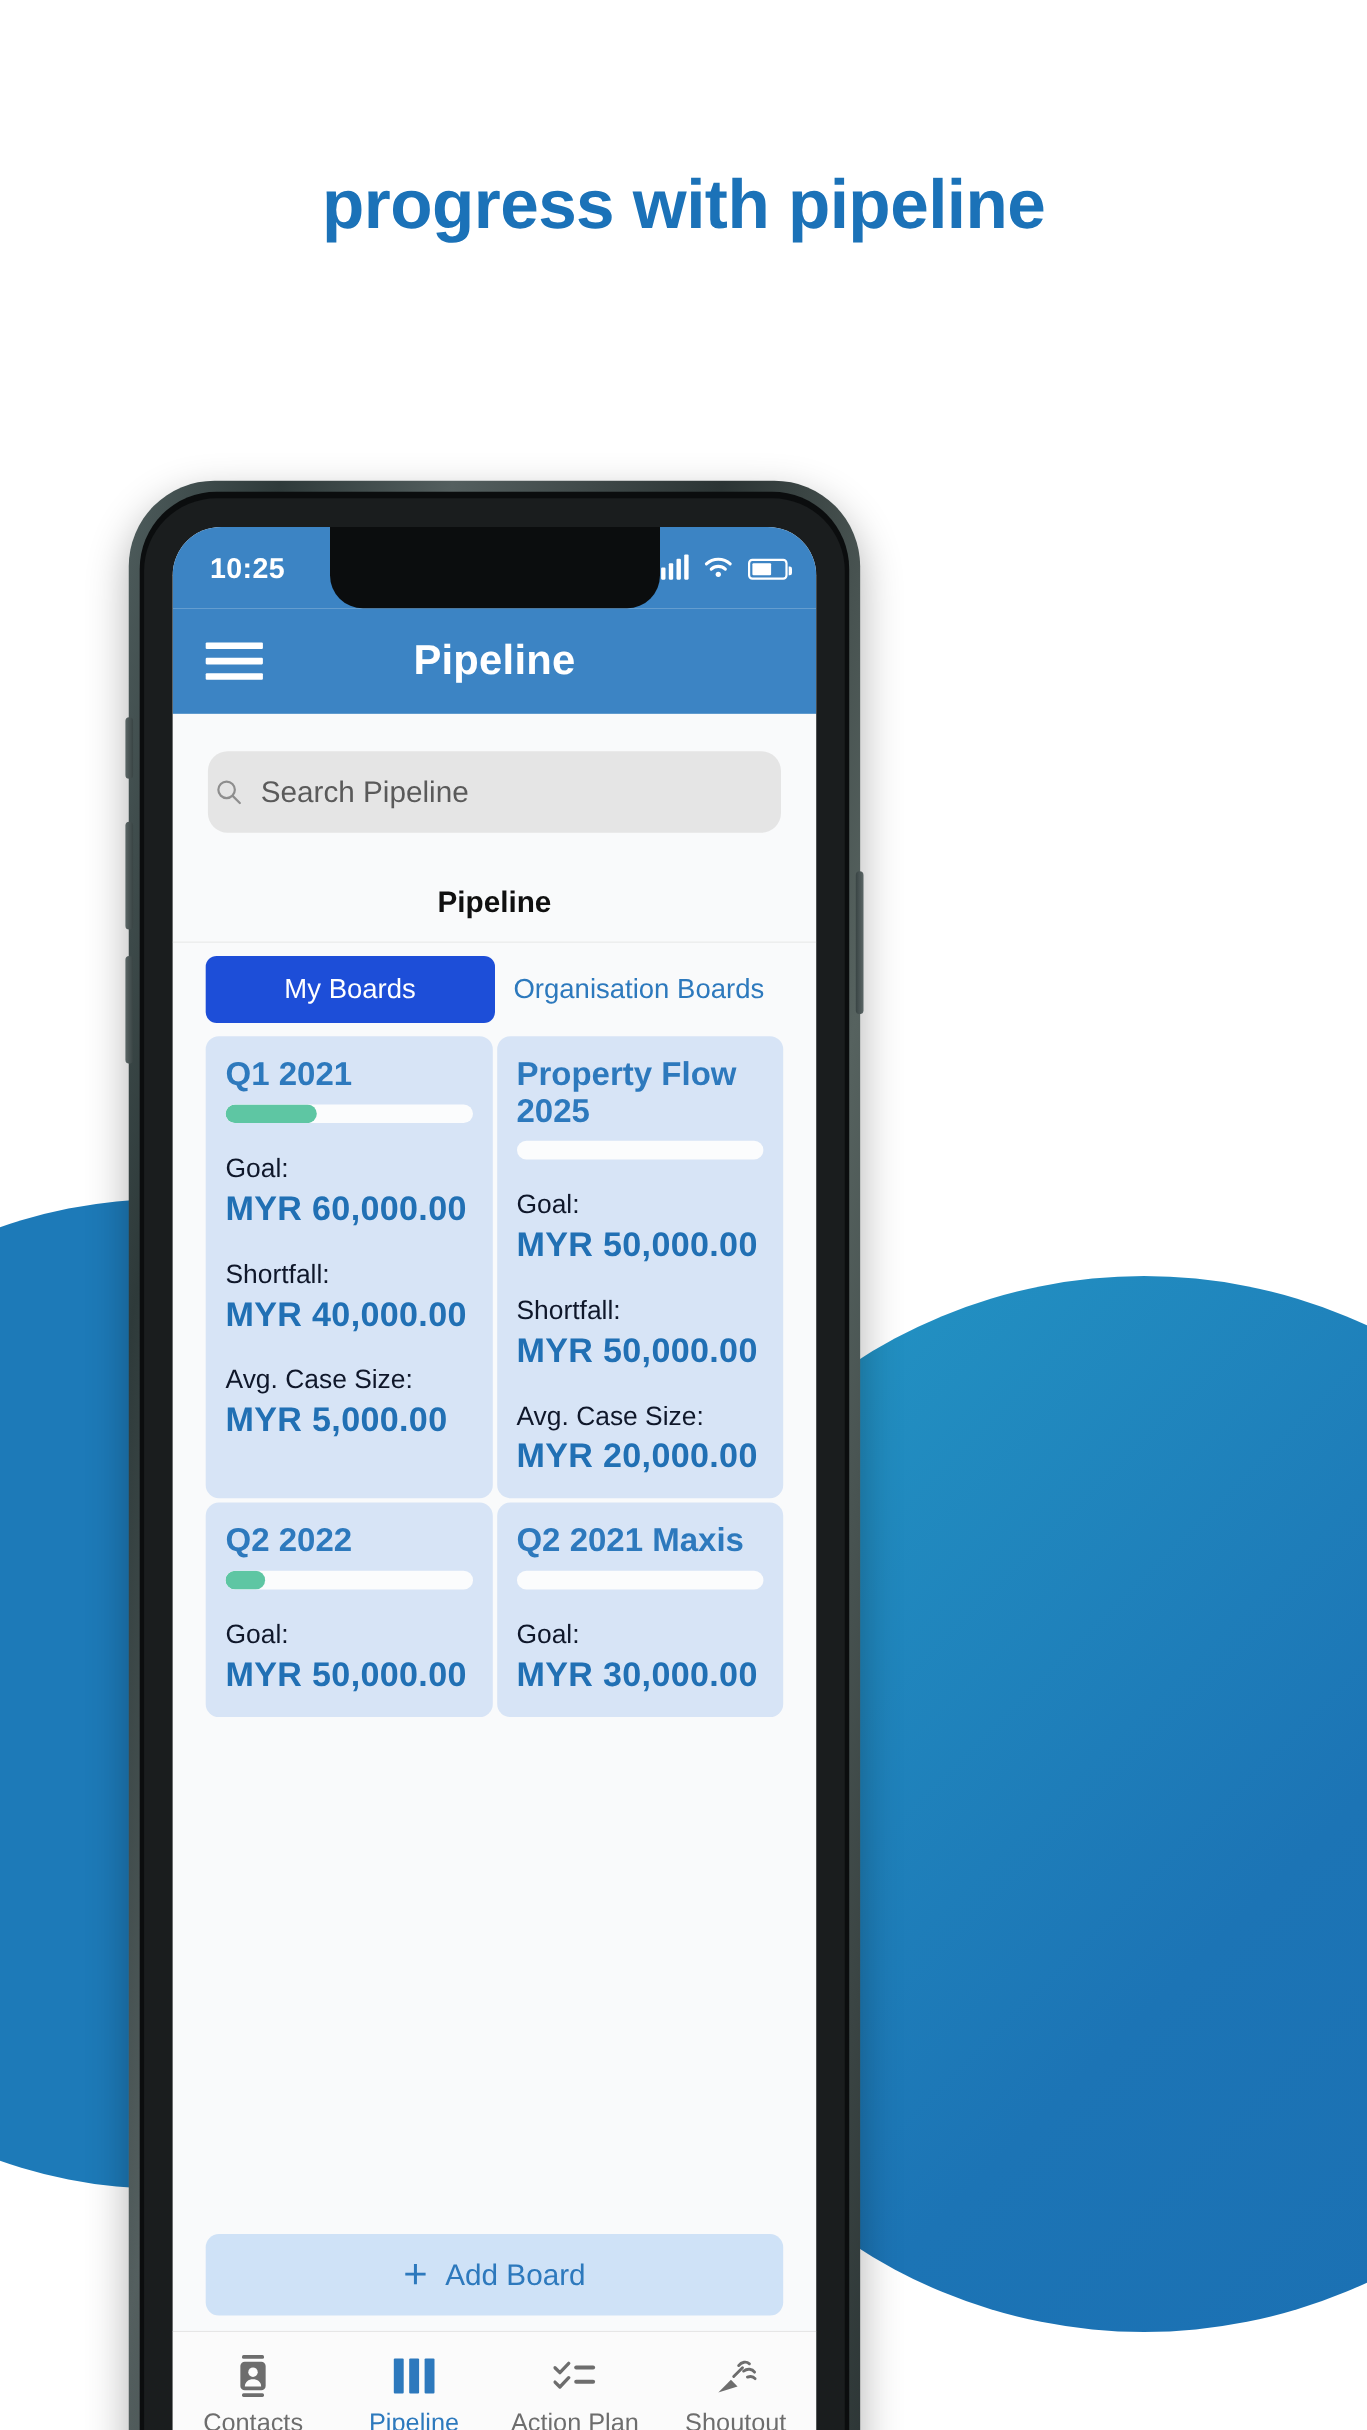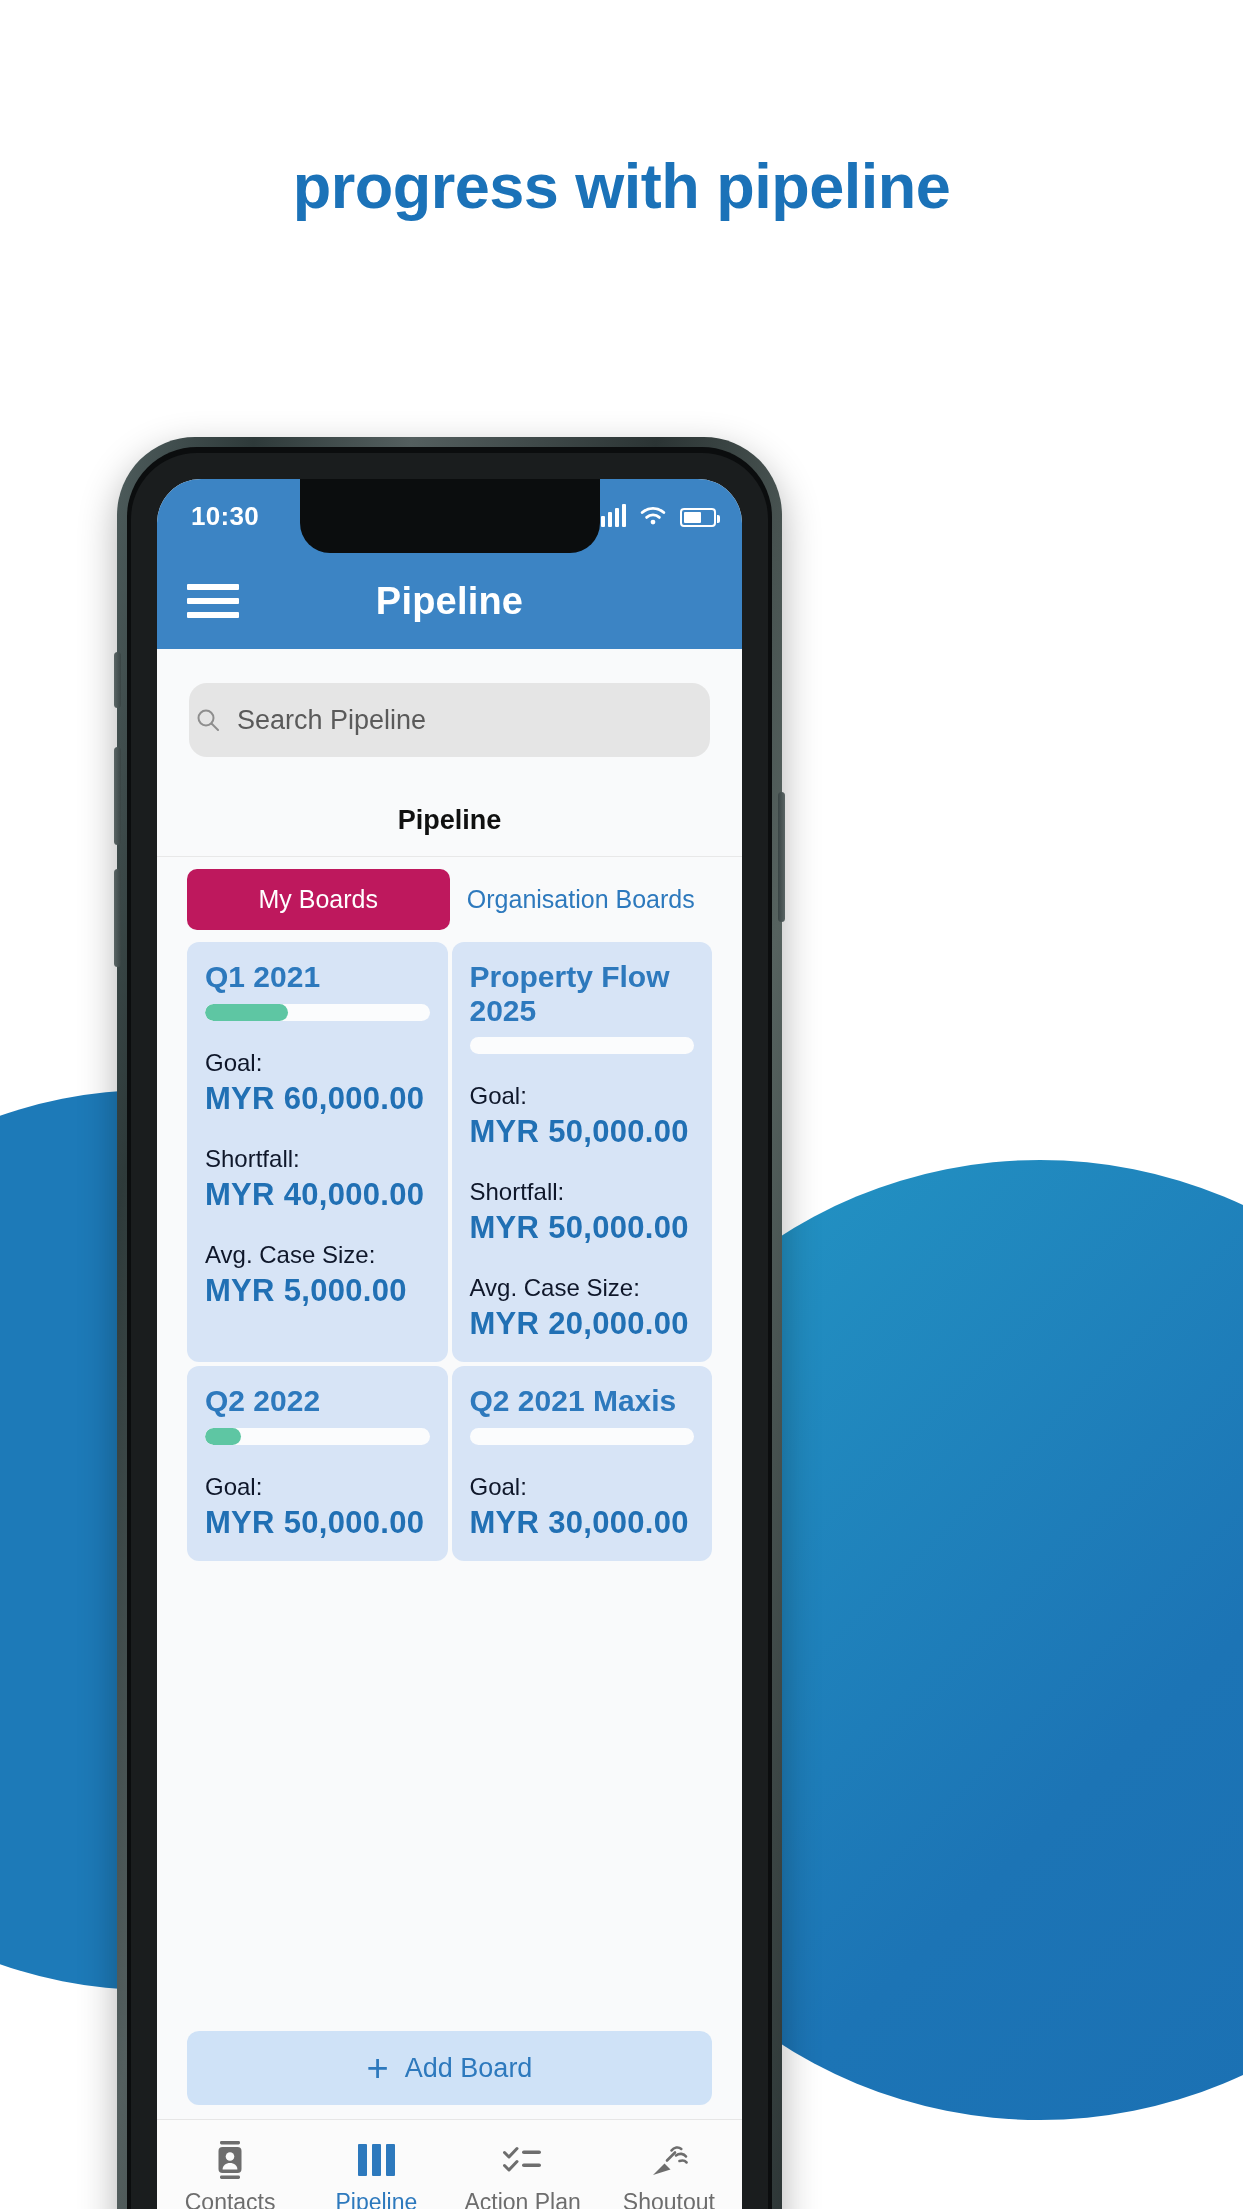--- a/index.html
+++ b/index.html
@@ -154,21 +154,21 @@
   .tabs { display:flex; margin-top: 32px; }
   .tab { flex:1; text-align:center; padding: 16px 0 20px 0; font-size: 27px; font-weight:bold; position:relative; }
   .tab.active-black { color:#101010; }
   .tab.blue { color:#2d79bd; font-weight:normal; }
   .tab-underline { position:absolute; left:2px; right:2px; bottom:0; height:4px; background:#2d79bd; }
   .tabs-divider { height:1px; background:#e8e8e8; }
 
   
   .segments { display:flex; gap: 0; padding: 12px 30px 0 30px; }
   .seg { flex:1; text-align:center; padding: 16px 0; font-size: 25px; border-radius: 10px; }
-  .seg.on { background:#be185d; color:#fff; }
+  .seg.on { background:#1d4ed8; color:#fff; }
   .seg.off { color:#2d79bd; background:transparent; }
 
   
   .cards {
     display:grid; grid-template-columns: 1fr 1fr; gap: 4px;
     padding: 12px 30px 0 30px;
     flex: 1 1 auto;
     align-content: start;
   }
   .card {
@@ -225,21 +225,21 @@
     <div class="btn-side btn-mute"></div>
     <div class="btn-side btn-volup"></div>
     <div class="btn-side btn-voldn"></div>
     <div class="btn-power"></div>
 
     <div class="screen">
 
       <div class="notch"></div>
 
       <div class="statusbar">
-        <div class="status-time">10:30</div>
+        <div class="status-time">10:25</div>
         <div class="status-icons">
           <span class="sig">
             <i></i>
               <i></i>
               <i></i>
               <i></i>
               <i></i>
           </span>
           <span class="wifi">
             <svg width="28" height="22" viewBox="0 0 28 22">

